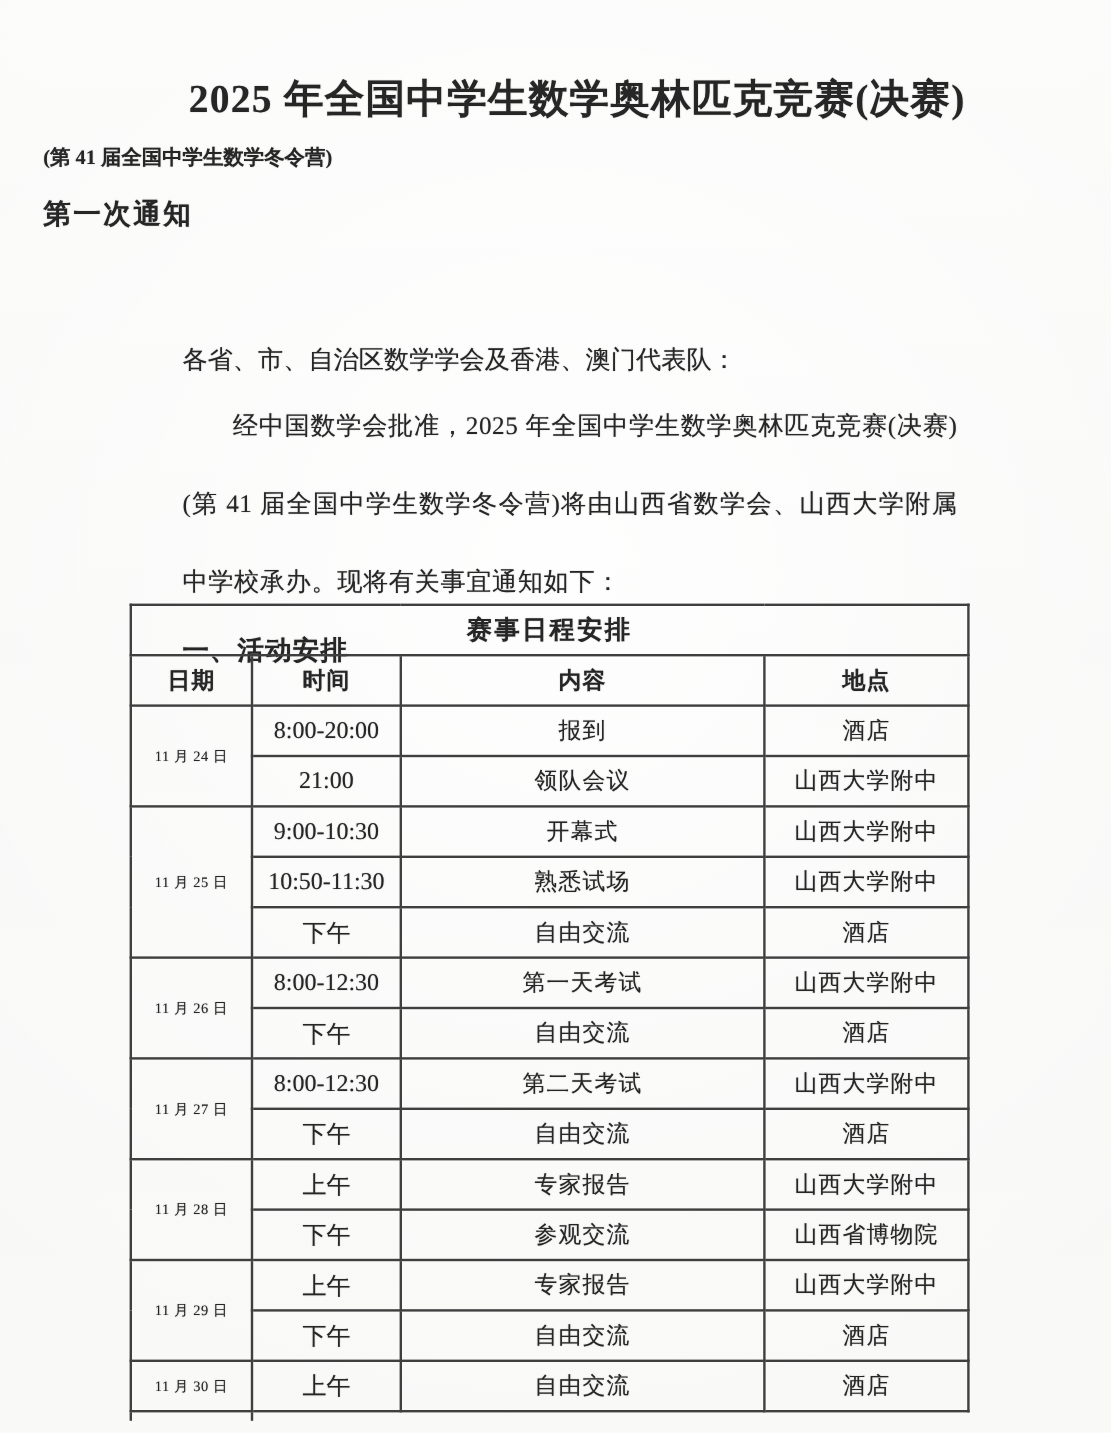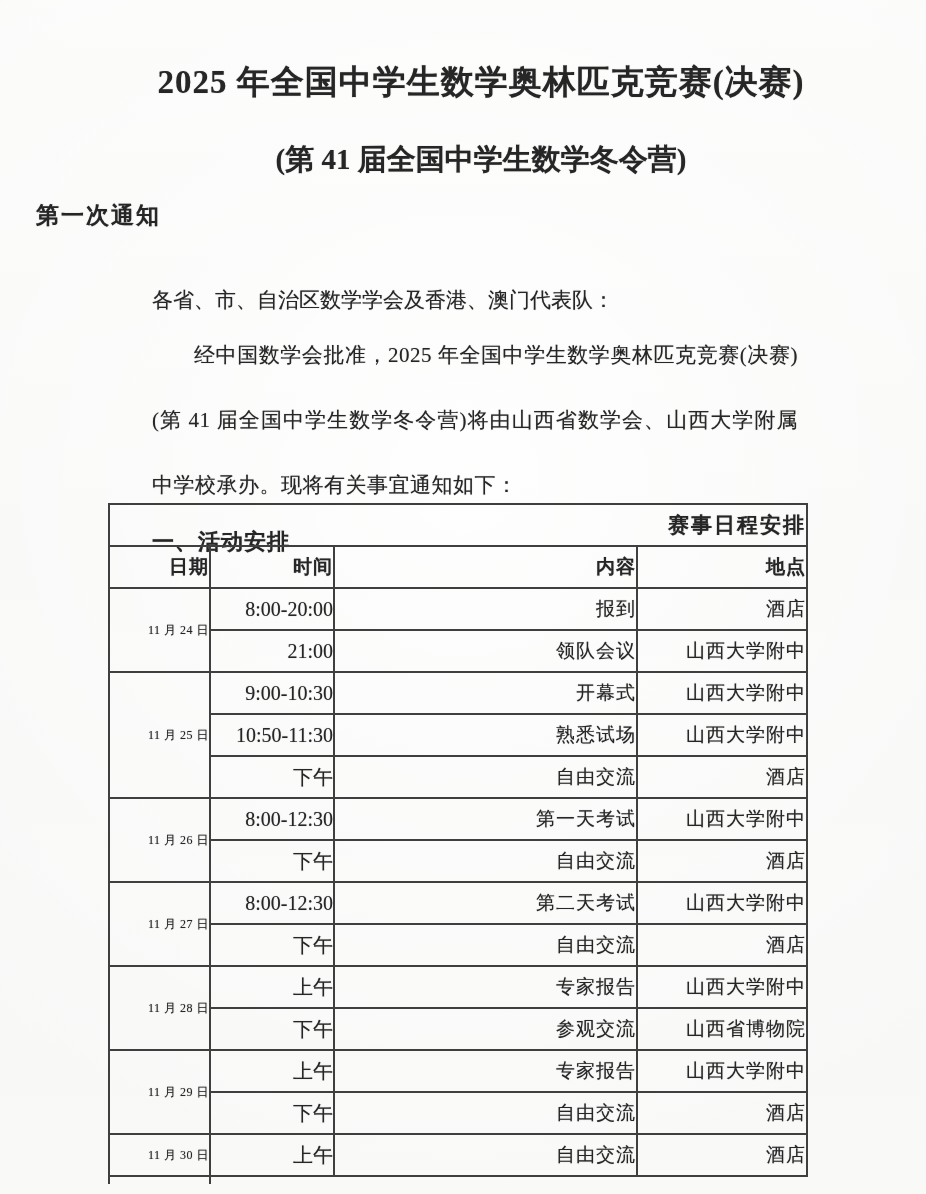--- a/index.html
+++ b/index.html
@@ -21,23 +21,23 @@
   .soft { text-shadow: 0 0 1px rgba(45,45,45,0.45); padding-left: 36px; }
 
   .doc-title {
     margin-top: 60px;
     text-align: center;
     font-size: 33px;
     font-weight: bold;
     letter-spacing: 1px;
   }
   .doc-subtitle {
-    margin-top: 35px;
-    text-align: center;
-    font-size: 29px;
+    margin-top: 15px;
+    text-align: left;
+    font-size: 17px;
     font-weight: bold;
   }
   .doc-notice-type {
     margin-top: 20px;
     text-align: left;
     font-size: 23px;
     font-weight: bold;
     letter-spacing: 2px;
   }
 
@@ -73,21 +73,21 @@
   }
   table.schedule {
     width: 698px;
     border-collapse: collapse;
     table-layout: fixed;
   }
   table.schedule tr { height: 42px; }
   table.schedule th,
   table.schedule td {
     border: 2px solid #3f3f3f;
-    text-align: right;
+    text-align: center;
     vertical-align: middle;
     padding: 0;
     overflow: hidden;
   }
   .tbl-title {
     font-size: 21px;
     font-weight: bold;
     letter-spacing: 2px;
   }
   .hdr { font-size: 19px; font-weight: bold; letter-spacing: 1px; }

